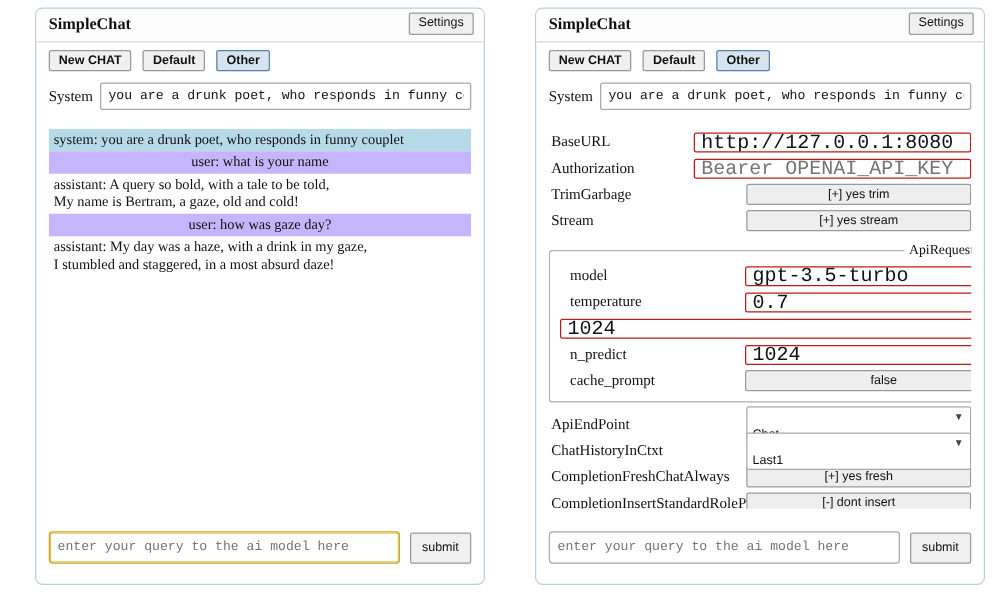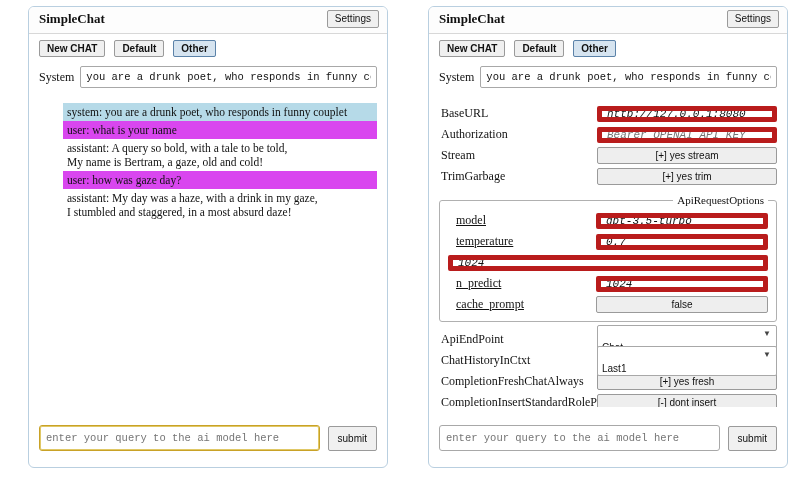--- a/index.html
+++ b/index.html
@@ -114,32 +114,31 @@
   }
 
   
   .chat {
     position: absolute;
     left: 10px;
     right: 10px;
     top: 96px;
     bottom: 60px;
     overflow: hidden;
-    margin-left: 24px;
   }
   .msg {
     font-family: "Liberation Serif", serif;
     font-size: 11.5px;
     line-height: 14px;
     color: #111;
     padding: 2px 4px;
     white-space: pre-wrap;
   }
   .msg.system { background: #b6dae8; }
-  .msg.user { background: #d946ef; }
+  .msg.user { background: #c4b5fd; text-align: center; }
   .msg.assistant { background: transparent; }
 
   
   .querybar {
     position: absolute;
     left: 10px;
     right: 10px;
     bottom: 16px;
     display: flex;
     align-items: center;
@@ -193,31 +192,30 @@
     font-size: 12px;
     color: #111;
     padding-left: 2px;
     box-sizing: border-box;
     white-space: nowrap;
     overflow: hidden;
   }
   .sfield {
     flex: 1;
     font-family: "Liberation Mono", monospace;
-    font-size: 11px;
-    color: #111;
-    border: 5px solid #b91c1c;
+    font-size: 16px;
+    color: #111;
+    border: 1px solid #b91c1c;
     border-radius: 2px;
     background: #ffffff;
     padding: 2px 5px;
     height: 16px;
     line-height: 16px;
     box-sizing: border-box;
     outline: none;
-    font-style: italic;
   }
   .sfield.ph { color: #9b9b9b; }
   .sbtn {
     flex: 1;
     font-family: "Liberation Sans", sans-serif;
     font-size: 10px;
     color: #111;
     border: 1px solid #9a9a9a;
     border-radius: 2px;
     background: #eeeeee;
@@ -256,21 +254,21 @@
     margin: 7px 0 7px 0;
     padding: 4px 8px 6px 8px;
   }
   fieldset.group > legend {
     font-family: "Liberation Serif", serif;
     font-size: 11px;
     color: #111;
     padding: 0 4px;
     text-align: right;
   }
-  .group .slabel { width: 148px; padding-left: 8px; text-decoration: underline; }
+  .group .slabel { width: 148px; padding-left: 8px; }
 </style>
 </head>
 <body>
 
 <div class="stage">
 
   <div class="panel panel-left">
 
     <div class="header">
       <div class="app-title">SimpleChat</div>
@@ -328,27 +326,27 @@
         <span class="slabel">BaseURL</span>
         <input class="sfield" value="http://127.0.0.1:8080" style="">
       </div>
 
       <div class="srow">
         <span class="slabel">Authorization</span>
         <input class="sfield ph" placeholder="Bearer OPENAI_API_KEY" style="">
       </div>
 
       <div class="srow">
+        <span class="slabel">TrimGarbage</span>
+        <span class="sbtn">[+] yes trim</span>
+      </div>
+
+      <div class="srow">
         <span class="slabel">Stream</span>
         <span class="sbtn">[+] yes stream</span>
-      </div>
-
-      <div class="srow">
-        <span class="slabel">TrimGarbage</span>
-        <span class="sbtn">[+] yes trim</span>
       </div>
 
       <fieldset class="group">
         <legend>ApiRequestOptions</legend>
 
         <div class="srow">
           <span class="slabel">model</span>
           <input class="sfield" value="gpt-3.5-turbo" style="">
         </div>
 

